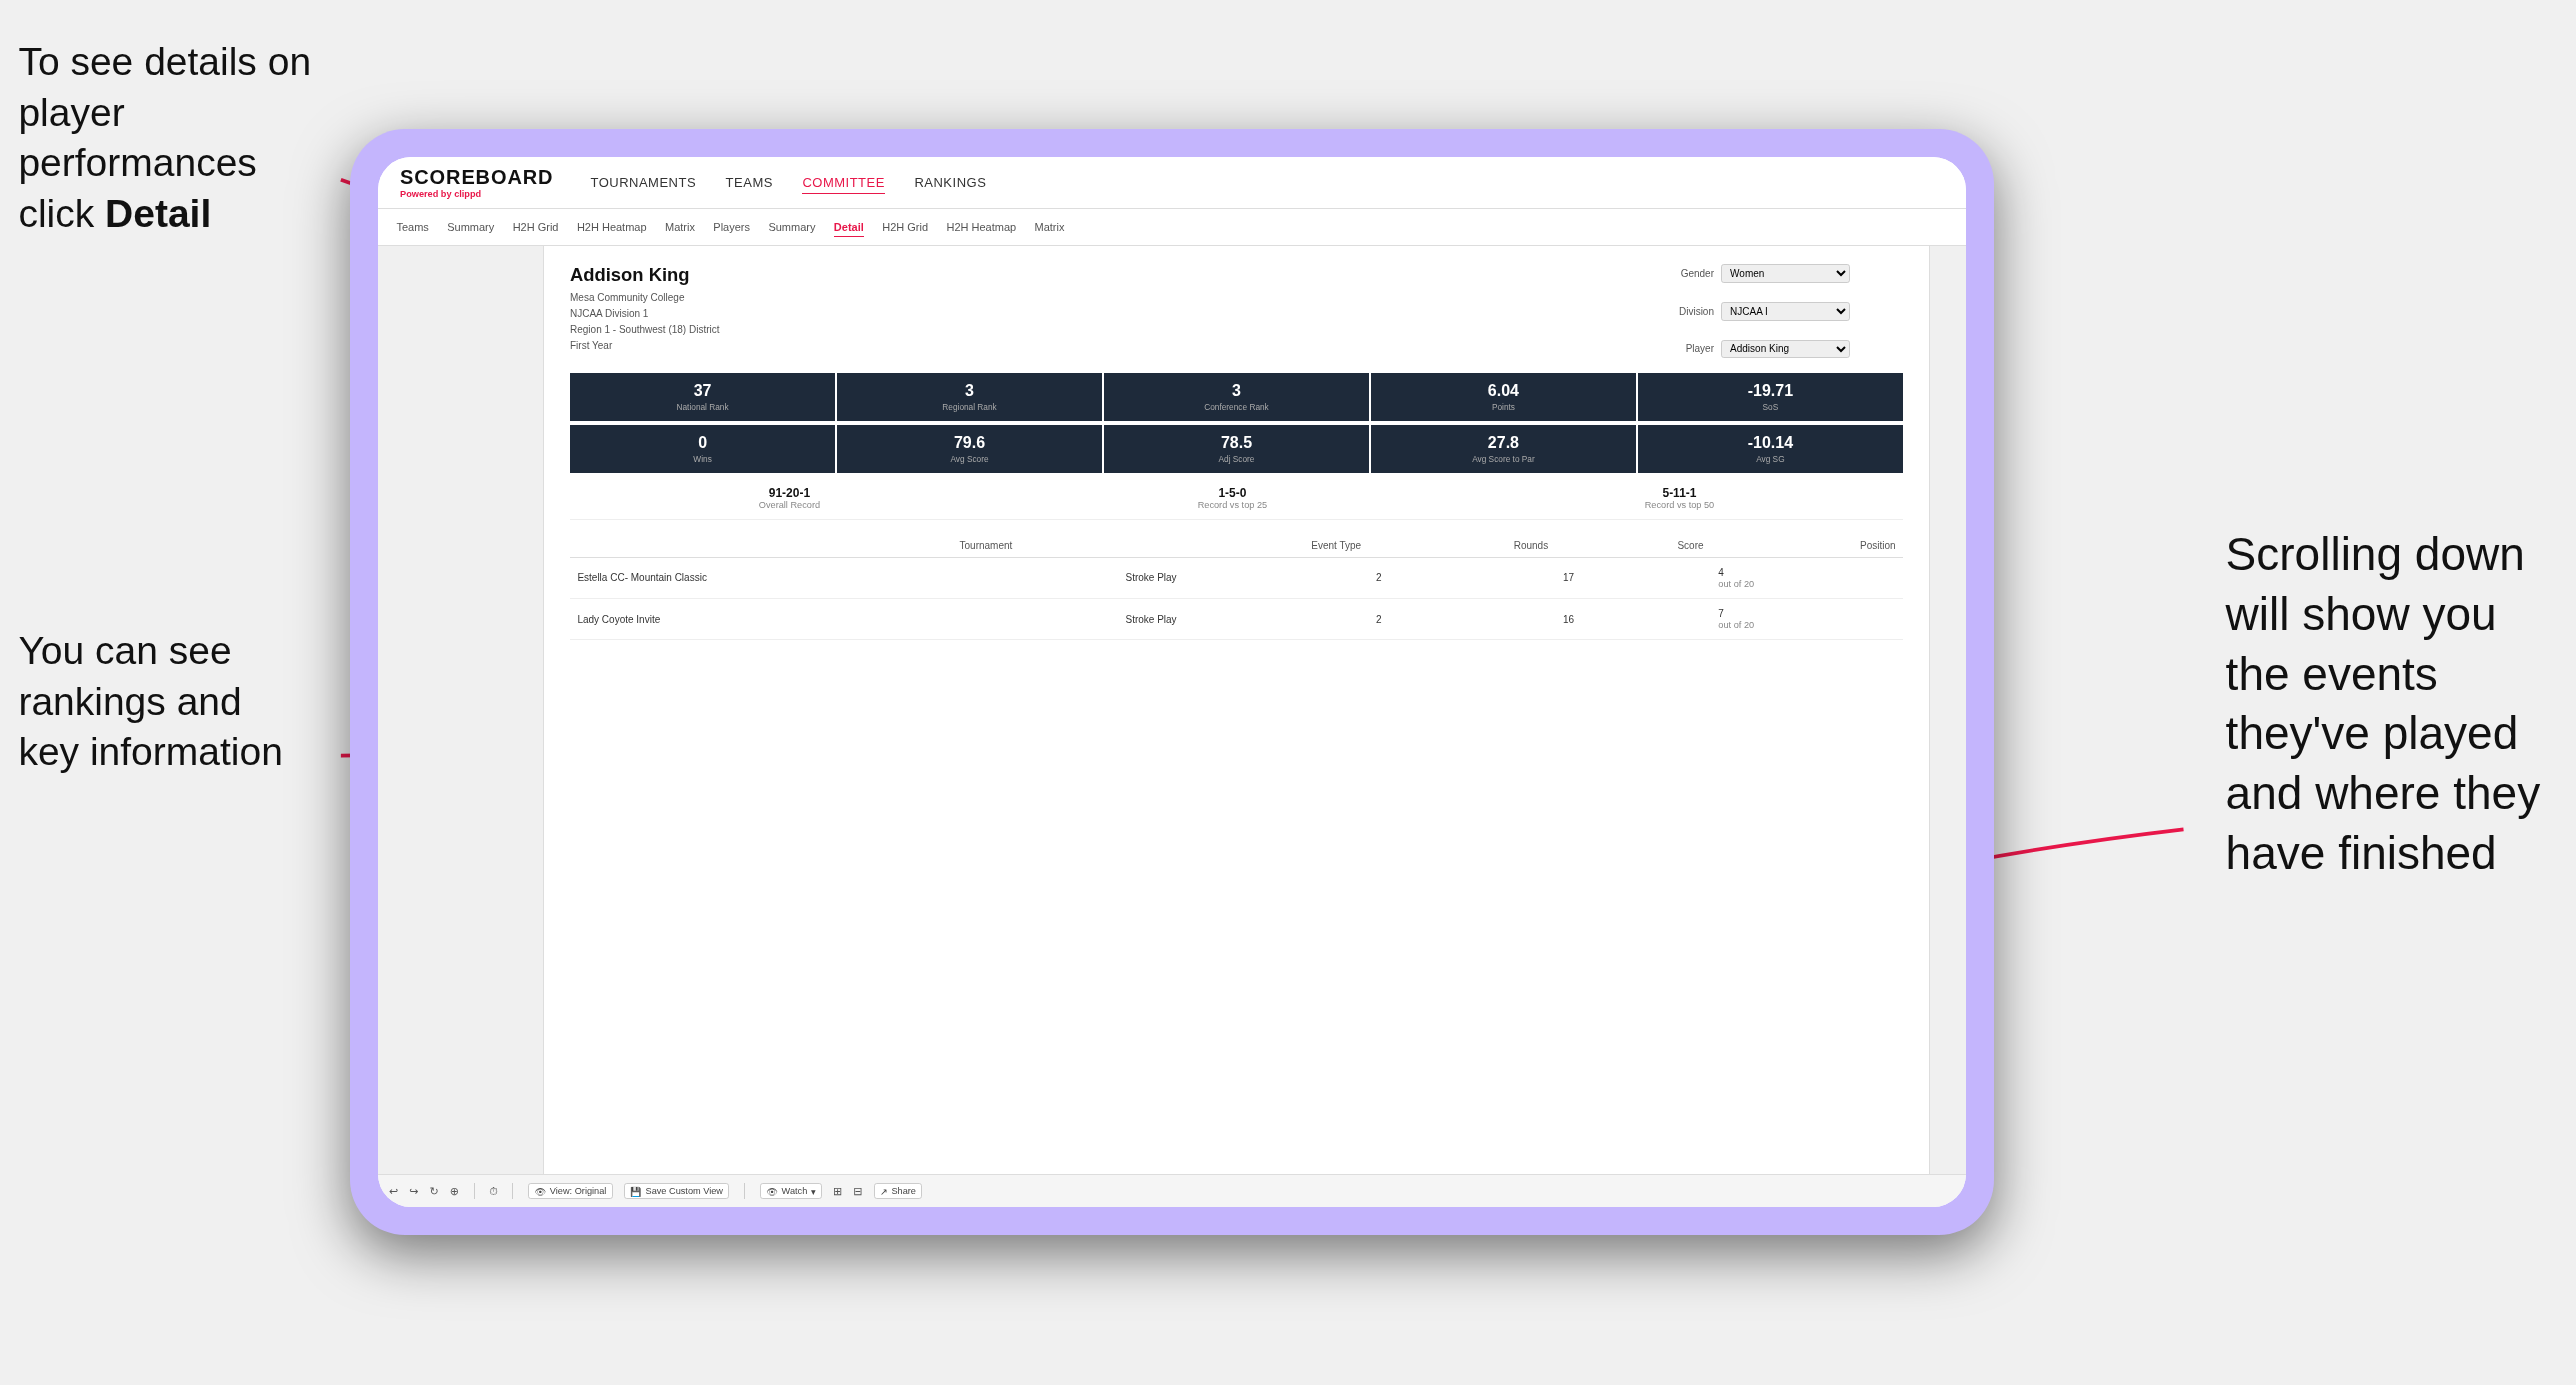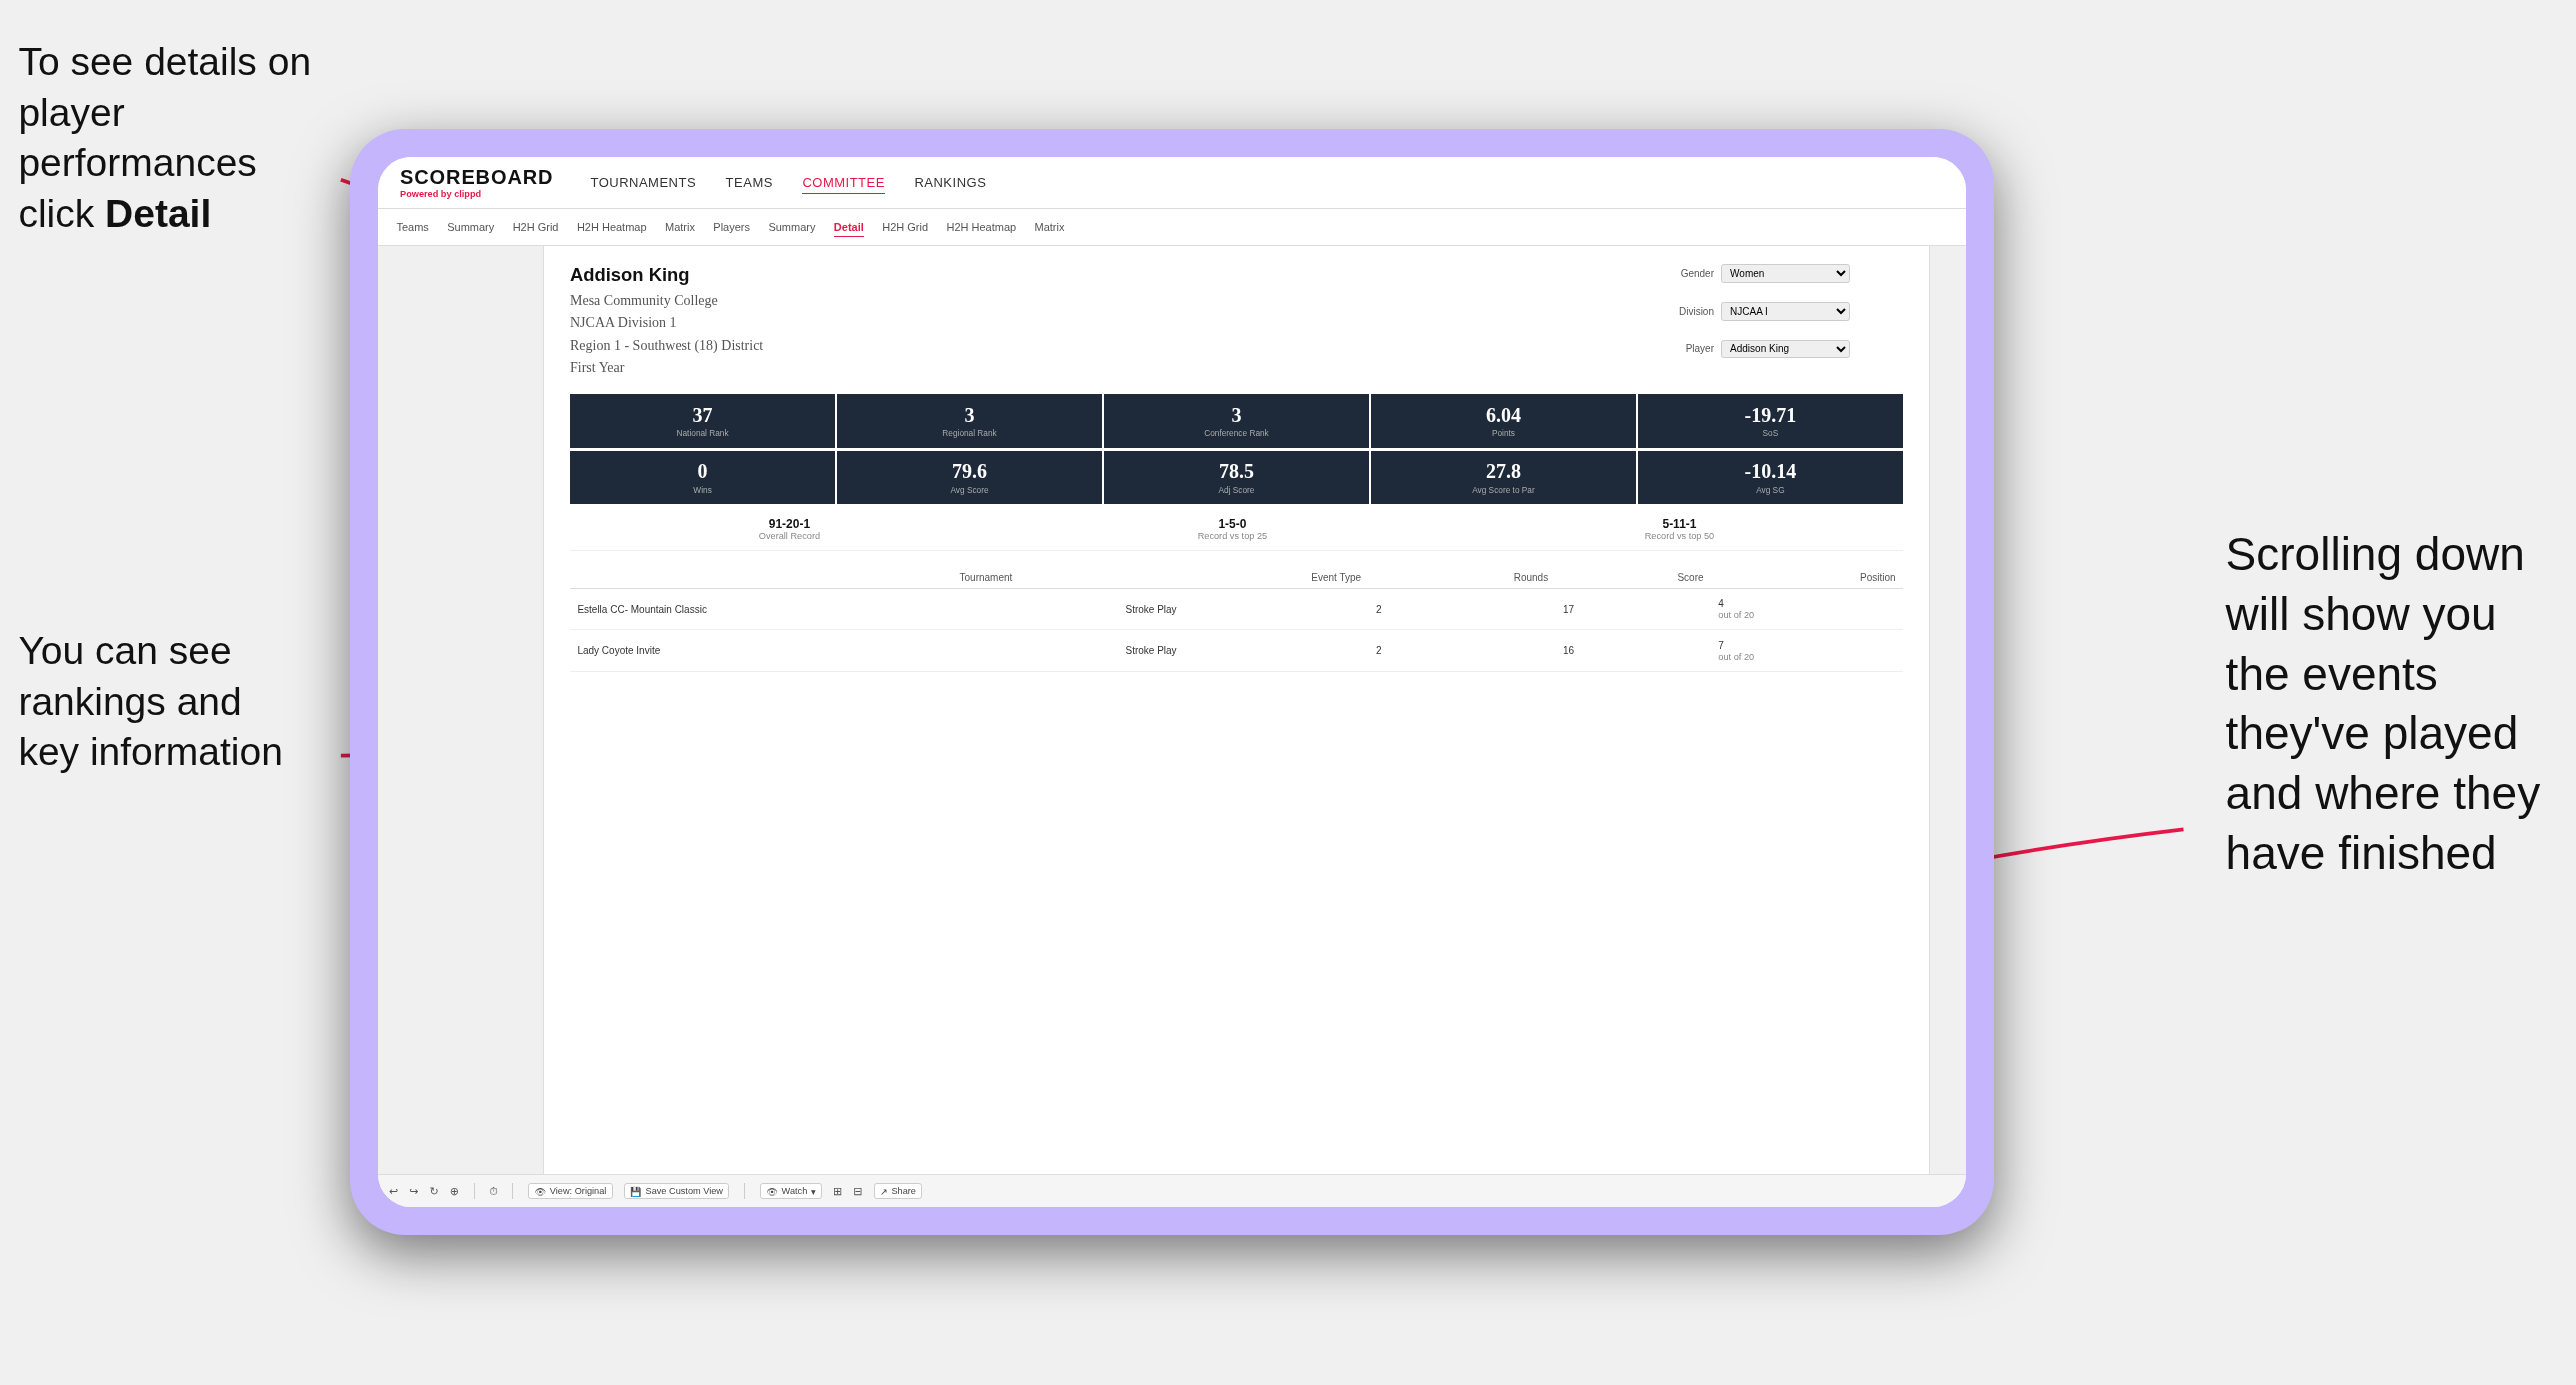--- a/index.html
+++ b/index.html
@@ -181,24 +181,23 @@
     }
 
     .player-info h2 {
       font-size: 18.4px;
       font-weight: 700;
       color: #111;
       margin-bottom: 3.7px;
     }
 
     .player-info p {
-      font-size: 14px;
+      font-size: 10px;
       color: #555;
       line-height: 1.6;
-      font-family: Liberation Serif, serif;
     }
 
     .player-controls {
       display: flex;
       flex-direction: column;
       gap: 19px;
       min-width: 240px;
     }
 
     .control-row {
@@ -233,24 +232,23 @@
       background: #1e2a3a;
       color: #fff;
       text-align: center;
       padding: 9.2px 5.5px;
       margin-right: 1.8px;
     }
 
     .stat-cell:last-child { margin-right: 0; }
 
     .stat-value {
-      font-size: 20px;
+      font-size: 16px;
       font-weight: 700;
       display: block;
-      font-family: Liberation Serif, serif;
     }
 
     .stat-label {
       font-size: 8.3px;
       color: #aaa;
       display: block;
       margin-top: 1.8px;
     }
 
     

